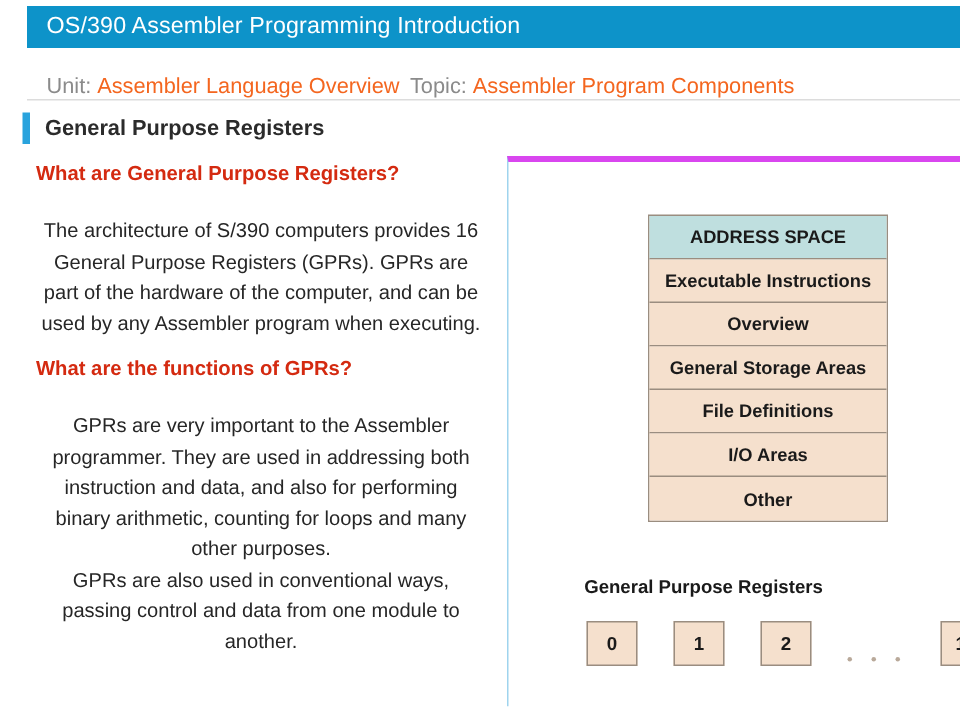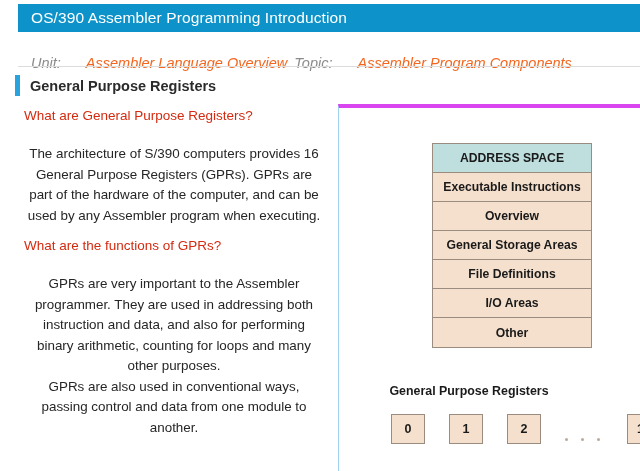--- a/index.html
+++ b/index.html
@@ -33,38 +33,36 @@
     color: #ffffff;
     font-size: 15.5px;
     letter-spacing: 0.1px;
     white-space: nowrap;
   }
 
   
   .crumb-row {
     position: absolute;
     left: 18px;
-    top: 48px;
+    top: 36px;
     right: 0;
     height: 30px;
     display: flex;
-    align-items: center;
+    align-items: flex-end;
     padding-left: 13px;
     box-sizing: border-box;
     white-space: nowrap;
-    font-style: italic;
   }
   .crumb-key {
     color: #8b8b8b;
     font-size: 14.5px;
   }
   .crumb-val {
     color: #f4661f;
     font-size: 14.5px;
-    margin-left: 21px;
   }
   .crumb-gap { display: inline-block; width: 7px; }
   .crumb-sp  { display: inline-block; width: 4px; }
 
   .crumb-rule {
     position: absolute;
     left: 18px;
     right: 0;
     top: 66px;
     height: 1px;
@@ -94,21 +92,21 @@
 
   
   .left-col {
     position: absolute;
     left: 24px;
     top: 108px;
     width: 300px;
   }
   .q-head {
     color: #d42a10;
-    font-weight: normal;
+    font-weight: bold;
     font-size: 13.5px;
     margin: 0 0 20px 0;
     line-height: 1.2;
   }
   .q-head.second { margin-top: 12px; }
   .body-p {
     color: #262626;
     font-size: 13.4px;
     line-height: 20.5px;
     margin: 0;

